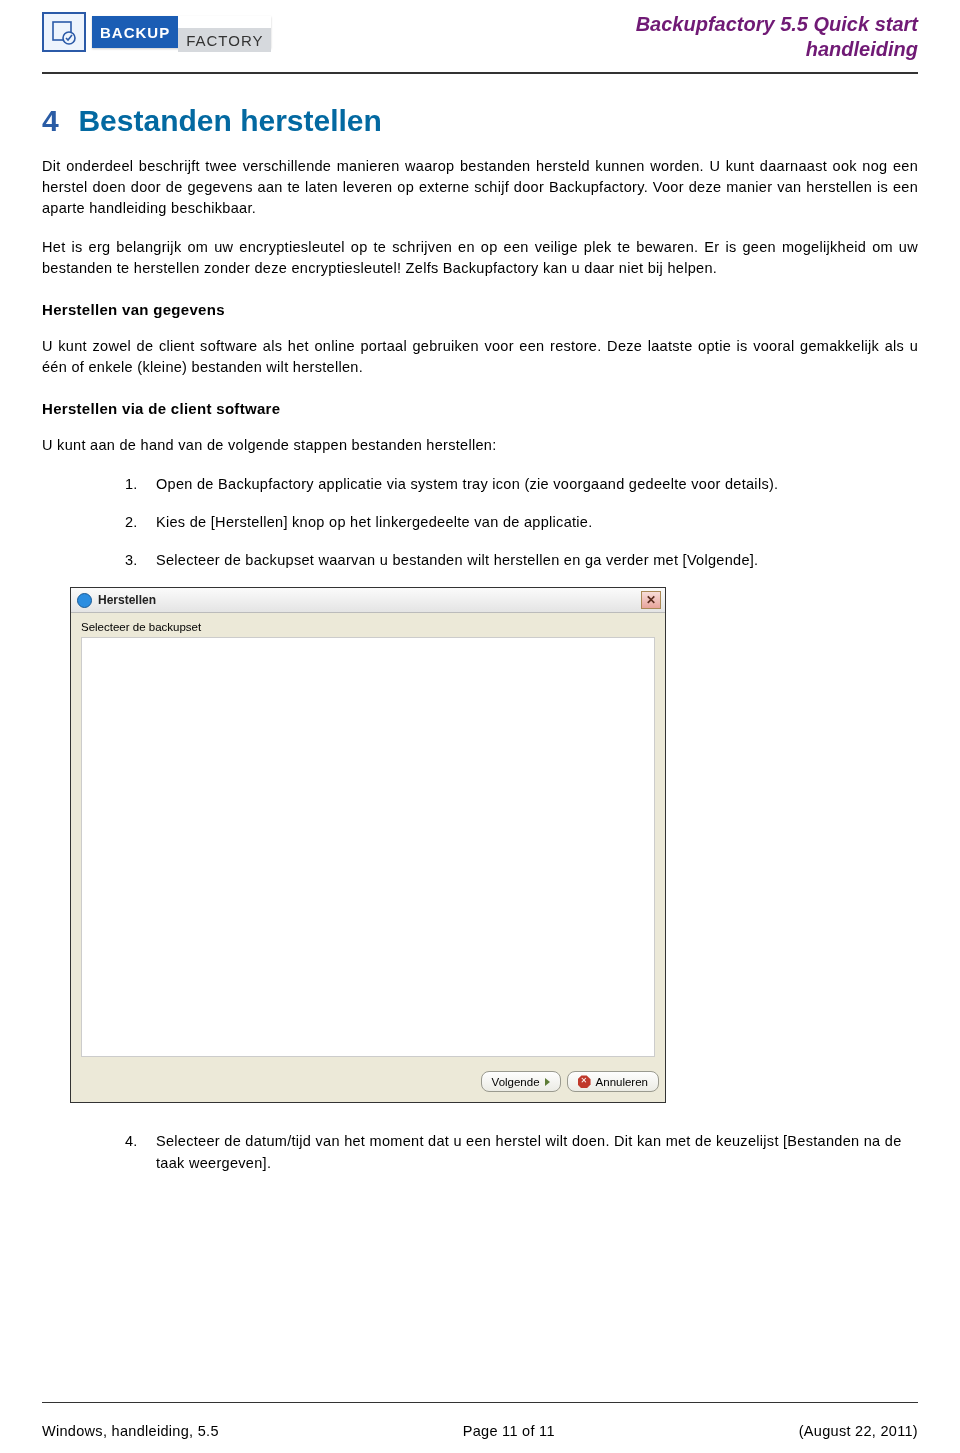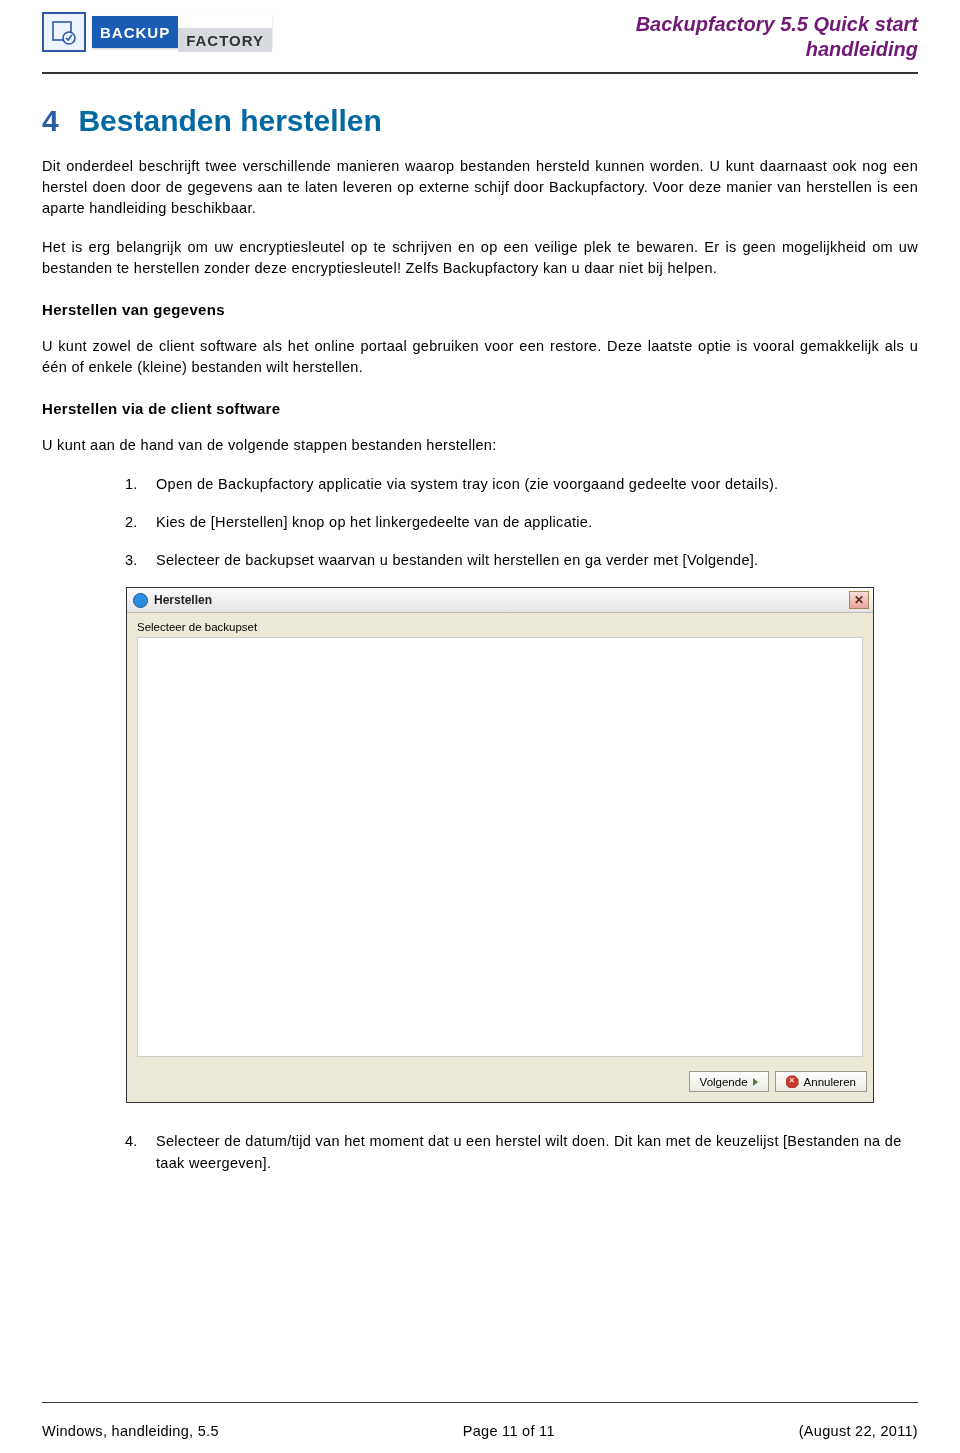--- a/index.html
+++ b/index.html
@@ -50,21 +50,21 @@
     font-weight: bold;
     letter-spacing: 1px;
     font-size: 15px;
     padding: 0 8px;
     display: flex;
     align-items: center;
   }
   .logo-bar-right {
     background: #d6d9dd;
     color: #333;
-    font-weight: bold;
+    font-weight: normal;
     letter-spacing: 1px;
     font-size: 15px;
     padding: 12px 8px;
     display: flex;
     align-items: center;
     margin-top: 12px;
   }
   .doc-title {
     text-align: right;
     font-weight: bold;
@@ -104,22 +104,22 @@
     padding: 0;
     font-size: 14.5px;
     line-height: 1.5;
     letter-spacing: 0.3px;
   }
   ol.steps li {
     padding-left: 14px;
     margin-bottom: 16px;
   }
   .dialog-shot {
-    margin: 10px 0 0 84px;
-    width: 748px;
+    margin: 10px 0 0 28px;
+    width: 596px;
     border: 1px solid #333;
     background: #ece9d8;
     font-family: Tahoma, Arial, sans-serif;
   }
   .dlg-title {
     background: linear-gradient(#fbfbfb, #e4e4e4);
     border-bottom: 1px solid #bbb;
     display: flex;
     align-items: center;
     justify-content: space-between;
@@ -196,21 +196,21 @@
     background: #ece9d8;
   }
   .dlg-btn {
     display: flex;
     align-items: center;
     gap: 5px;
     font-size: 11.5px;
     padding: 3px 10px;
     background: linear-gradient(#fefefe,#ebebe4);
     border: 1px solid #9a9a8f;
-    border-radius: 0;
+    border-radius: 8px;
     cursor: pointer;
   }
   .tri-right {
     width: 0; height: 0;
     border-top: 4px solid transparent;
     border-bottom: 4px solid transparent;
     border-left: 5px solid #5c7c36;
   }
   .stop-icon {
     width: 13px; height: 13px;

